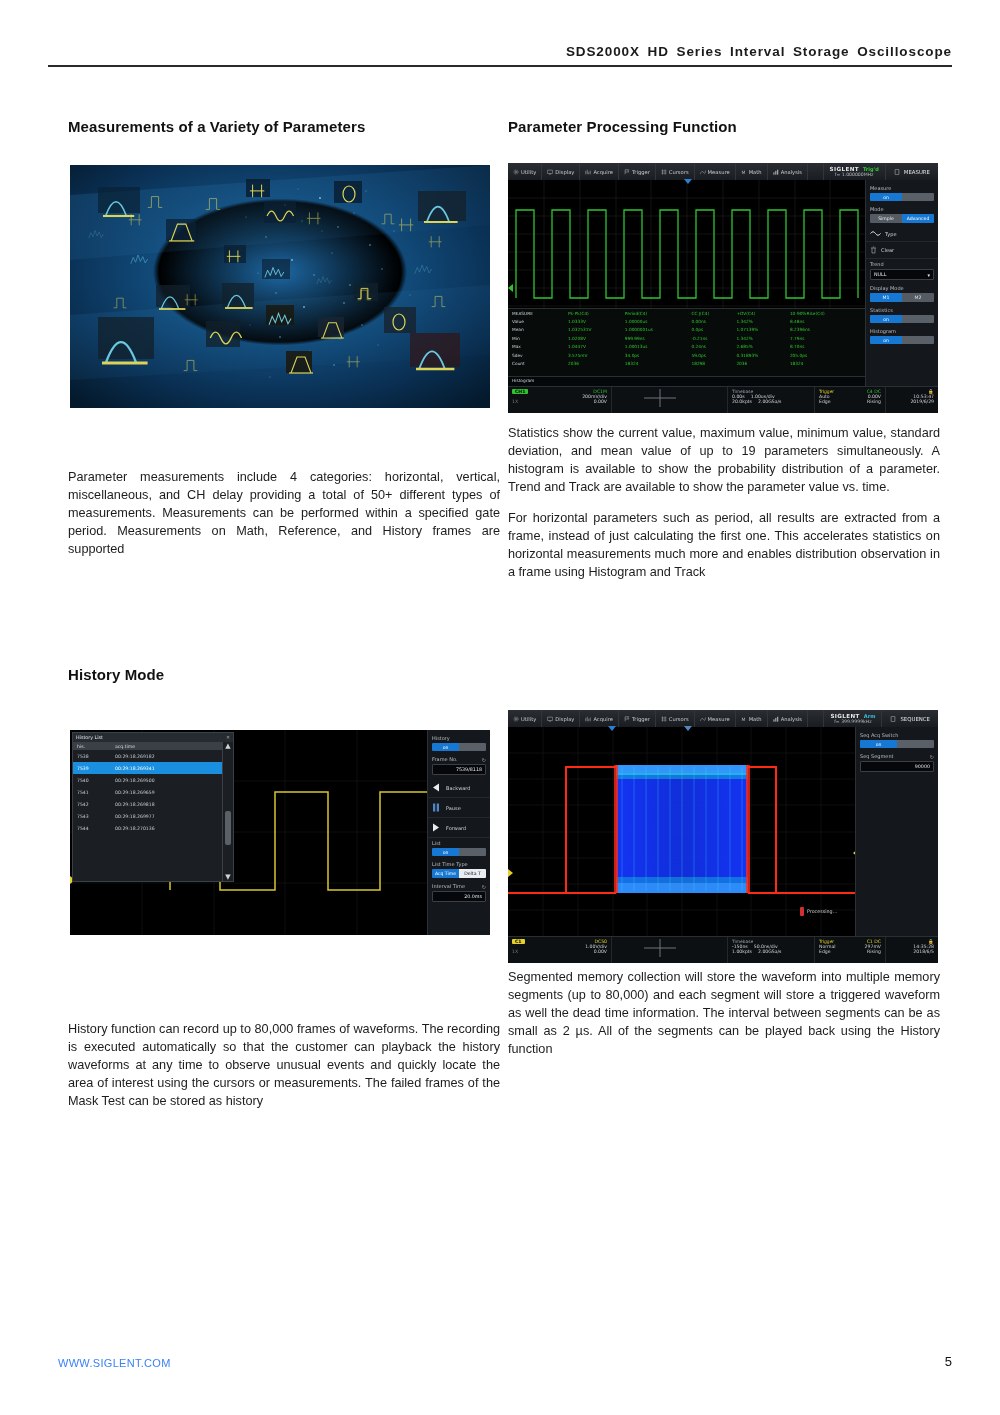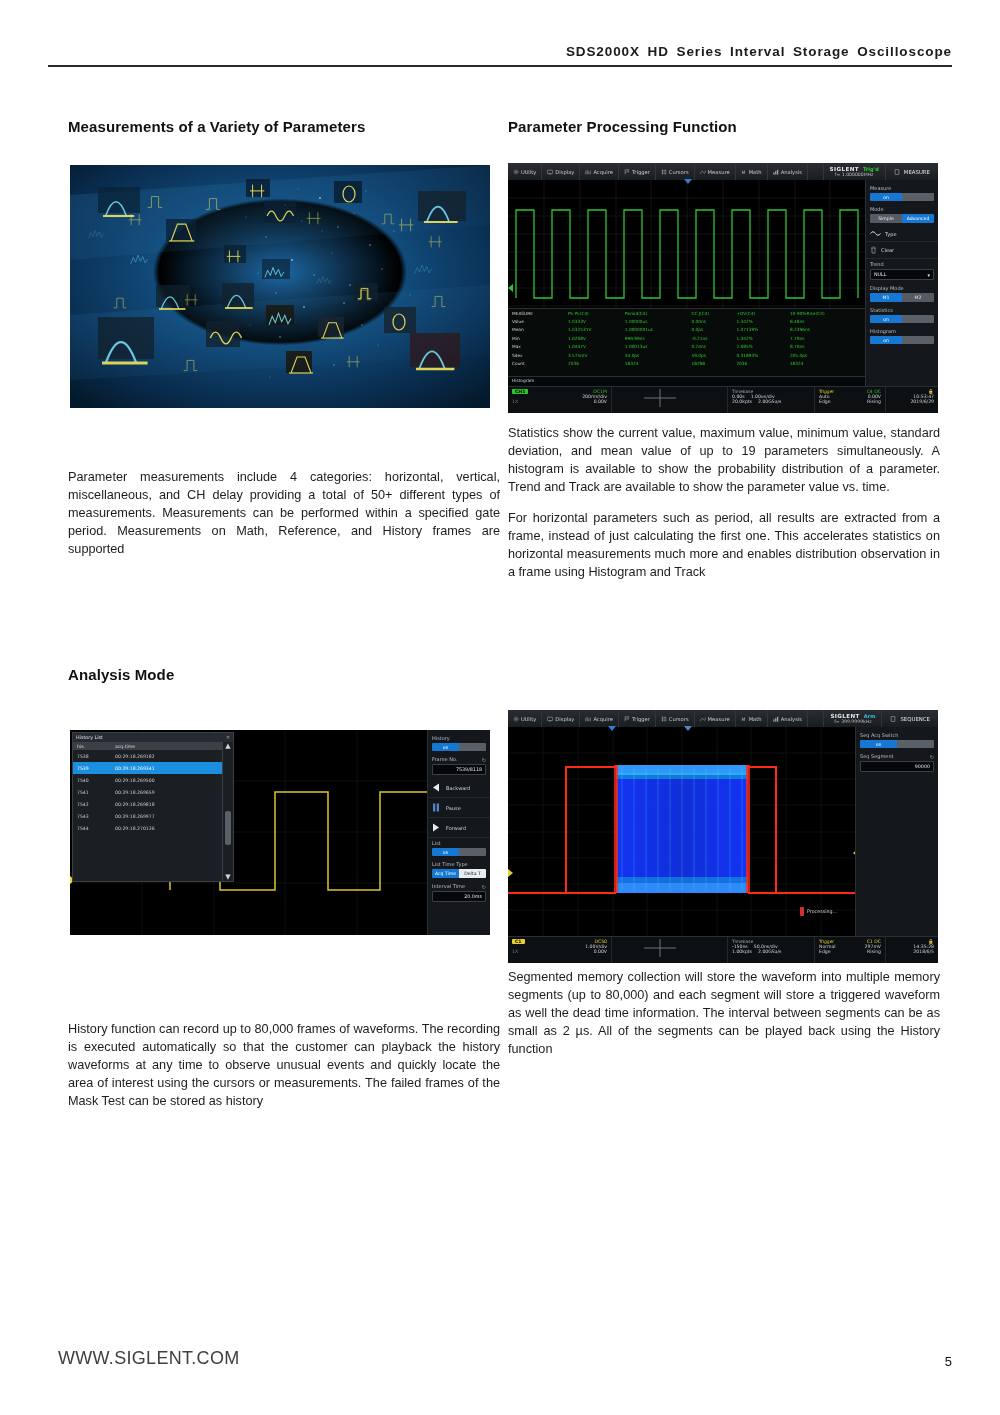--- a/index.html
+++ b/index.html
@@ -138,21 +138,21 @@
   .hero {
     position:absolute; overflow:hidden;
     background:
       radial-gradient(ellipse 70% 60% at 52% 45%, #1a5c93 0%, #12running 0%),
       radial-gradient(ellipse 75% 65% at 50% 45%, #1d649d 0%, #0f3f6b 45%, #082740 75%, #041726 100%);
   }
 
   
   .footer { position:absolute; left:58px; right:48px; bottom:46px;
             display:flex; justify-content:space-between; align-items:flex-end; }
-  .footer-url { font-size:18px; color:#404040; letter-spacing:.3px; }
+  .footer-url { font-size:11px; color:#3b82f6; letter-spacing:.3px; }
   .footer-page { font-size:13px; color:#111; }
 </style>
 </head>
 <body>
 
 <div class="page">
 
   <div class="hdr">
     <div class="hdr-title">SDS2000X HD Series Interval Storage Oscilloscope</div>
     <div class="hdr-rule"></div>
@@ -688,21 +688,21 @@
       </div>
     </div>
   </div>
 
   <div class="col col-right" style="top:424px;">
     <p class="body-text">Statistics show the current value, maximum value, minimum value, standard deviation, and mean value of up to 19 parameters simultaneously. A histogram is available to show the probability distribution of a parameter. Trend and Track are available to show the parameter value vs. time.</p>
     <p class="body-text">For horizontal parameters such as period, all results are extracted from a frame, instead of just calculating the first one. This accelerates statistics on horizontal measurements much more and enables distribution observation in a frame using Histogram and Track</p>
   </div>
 
   <div class="col col-left" style="top:666px;">
-    <div class="sect-title">Analysis Mode</div>
+    <div class="sect-title">History Mode</div>
   </div>
 
   <div class="scope" style="left:70px; top:730px; width:420px; height:205px; position:absolute;">
 
     <div style="position:absolute; left:0; top:0; width:358px; height:205px; background:#000;">
       <svg width="358" height="205" viewBox="0 0 358 205">
         <g stroke="#1a1a1a" stroke-width=".6">
           <line x1="72" y1="0" x2="72" y2="205"></line>
             <line x1="144" y1="0" x2="144" y2="205"></line>
           <line x1="215" y1="0" x2="215" y2="205"></line>

